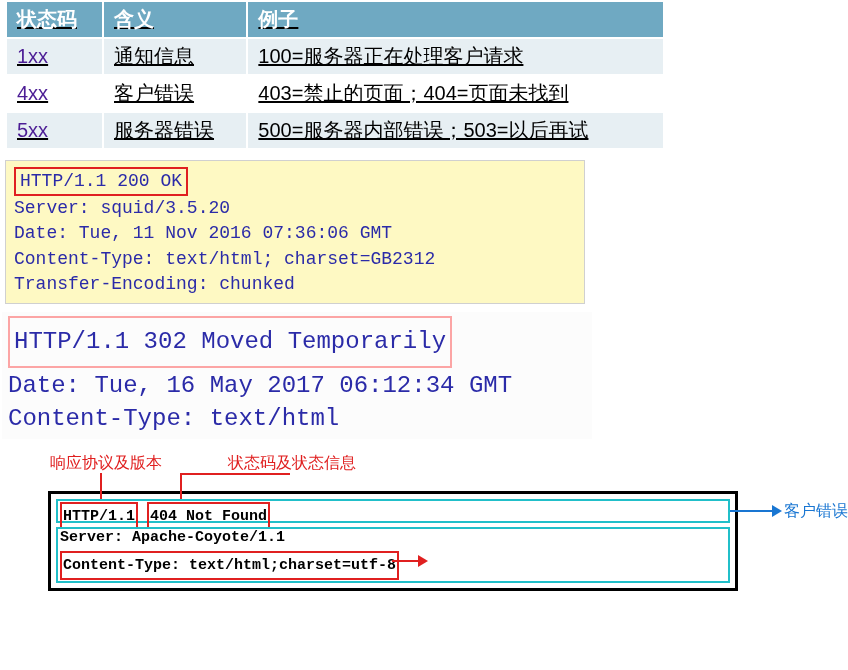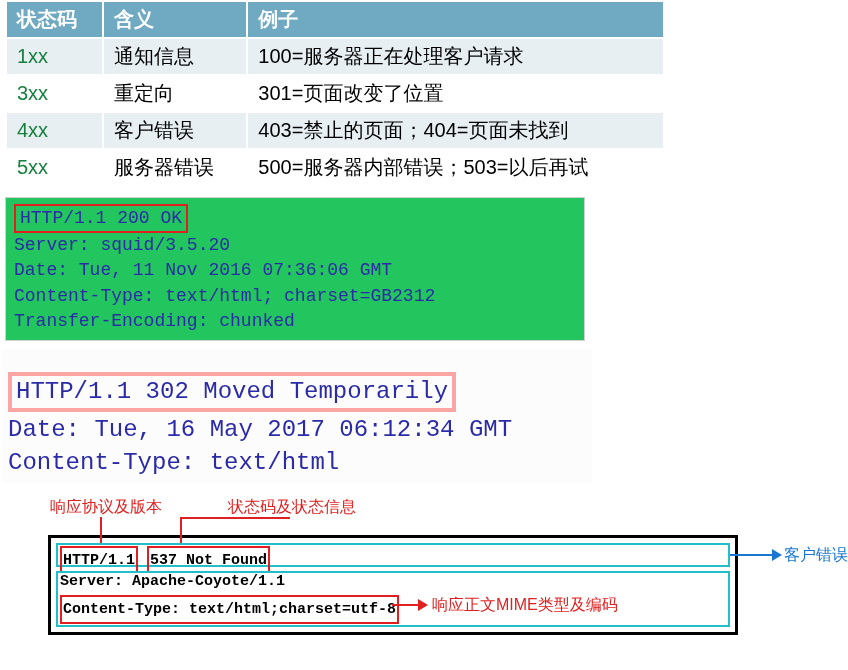--- a/index.html
+++ b/index.html
@@ -7,44 +7,45 @@
     margin: 0;
     padding: 0;
     font-family: "Microsoft YaHei", Arial, sans-serif;
     background: #ffffff;
     width: 848px;
   }
   .status-table {
     border-collapse: collapse;
     width: 660px;
     margin: 0 0 10px 5px;
+    text-decoration: underline;
   }
   .status-table th {
     background: #6fa9c2;
     color: #ffffff;
     text-align: left;
     padding: 4px 10px;
     font-size: 20px;
     font-weight: bold;
     border: 2px solid #ffffff;
   }
   .status-table td {
     padding: 4px 10px;
     font-size: 20px;
     border: 2px solid #ffffff;
   }
   .status-table tbody tr:nth-child(odd) { background: #e7eff3; }
   .status-table tbody tr:nth-child(even) { background: #ffffff; }
-  .status-code { color: #15803d; font-weight: normal; }
+  .status-code { color: #4c1d95; font-weight: normal; }
 
   .http-block {
     font-family: "Courier New", monospace;
     font-size: 18px;
     color: #2b2ba8;
-    background: #22c55e;
+    background: #fef9c3;
     padding: 6px 8px;
     margin: 6px 5px 8px 5px;
     width: 580px;
     border: 1px solid #d0d0d0;
     line-height: 1.4;
   }
   .http-block .red-box {
     border: 2px solid #e02020;
     display: inline-block;
     padding: 0 4px;
@@ -54,25 +55,24 @@
     font-family: "SimSun", "Courier New", monospace;
     font-size: 24px;
     color: #2b2ba8;
     background: #fcfcfc;
     padding: 4px 6px;
     margin: 6px 5px 14px 2px;
     width: 590px;
     line-height: 1.35;
   }
   .http-block2 .red-box {
-    border: 4px solid #fca5a5;
+    border: 2px solid #fca5a5;
     display: inline-block;
-    padding: 0 4px;
+    padding: 8px 4px;
     margin-bottom: 2px;
-    margin-top: 19px;
   }
 
   .diagram-area {
     position: relative;
     width: 848px;
     height: 140px;
   }
   .diagram-label {
     position: absolute;
     color: #e02020;
@@ -141,25 +141,20 @@
       <th>状态码</th>
       <th>含义</th>
       <th>例子</th>
     </tr>
   </thead>
   <tbody>
     <tr>
       <td class="status-code">1xx</td>
       <td>通知信息</td>
       <td>100=服务器正在处理客户请求</td>
-    </tr>
-    <tr>
-      <td class="status-code">3xx</td>
-      <td>重定向</td>
-      <td>301=页面改变了位置</td>
     </tr>
     <tr>
       <td class="status-code">4xx</td>
       <td>客户错误</td>
       <td>403=禁止的页面；404=页面未找到</td>
     </tr>
     <tr>
       <td class="status-code">5xx</td>
       <td>服务器错误</td>
       <td>500=服务器内部错误；503=以后再试</td>
@@ -183,33 +178,32 @@
 
 <div class="diagram-area">
   <div class="diagram-label" style="left:50px; top:0;">响应协议及版本</div>
   <div class="diagram-label" style="left:228px; top:0;">状态码及状态信息</div>
 
   <div class="diagram-outer" style="left:48px; top:38px; width:690px; height:100px;"></div>
 
   <div class="diagram-box" style="left:56px; top:46px; width:674px; height:24px;"></div>
   <div class="diagram-code" style="left:60px; top:49px;">
     <span class="red-under">HTTP/1.1</span>
-    <span class="red-under">537 Not Found</span>
+    <span class="red-under">404 Not Found</span>
   </div>
 
   <div style="position:absolute; left:100px; top:20px; width:2px; height:26px; background:#e02020;"></div>
   <div style="position:absolute; left:180px; top:20px; width:2px; height:26px; background:#e02020;"></div>
   <div style="position:absolute; left:180px; top:20px; width:110px; height:2px; background:#e02020;"></div>
 
   <div class="diagram-box" style="left:56px; top:74px; width:674px; height:56px;"></div>
   <div class="diagram-code" style="left:60px; top:76px;">Server: Apache-Coyote/1.1</div>
   <div class="diagram-code" style="left:60px; top:98px;">
     <span class="red-under">Content-Type: text/html;charset=utf-8</span>
   </div>
 
   <div class="arrow-line-blue" style="left:730px; top:57px; width:42px;"></div>
   <div class="arrow-right" style="left:772px; top:52px;"></div>
   <div class="blue-label" style="left:784px; top:48px;">客户错误</div>
 
   <div class="arrow-line-red" style="left:392px; top:107px; width:26px;"></div>
   <div class="arrow-right-red" style="left:418px; top:102px;"></div>
-  <div class="diagram-label" style="left:432px; top:98px;">响应正文MIME类型及编码</div>
 </div>
 
 </body></html>

